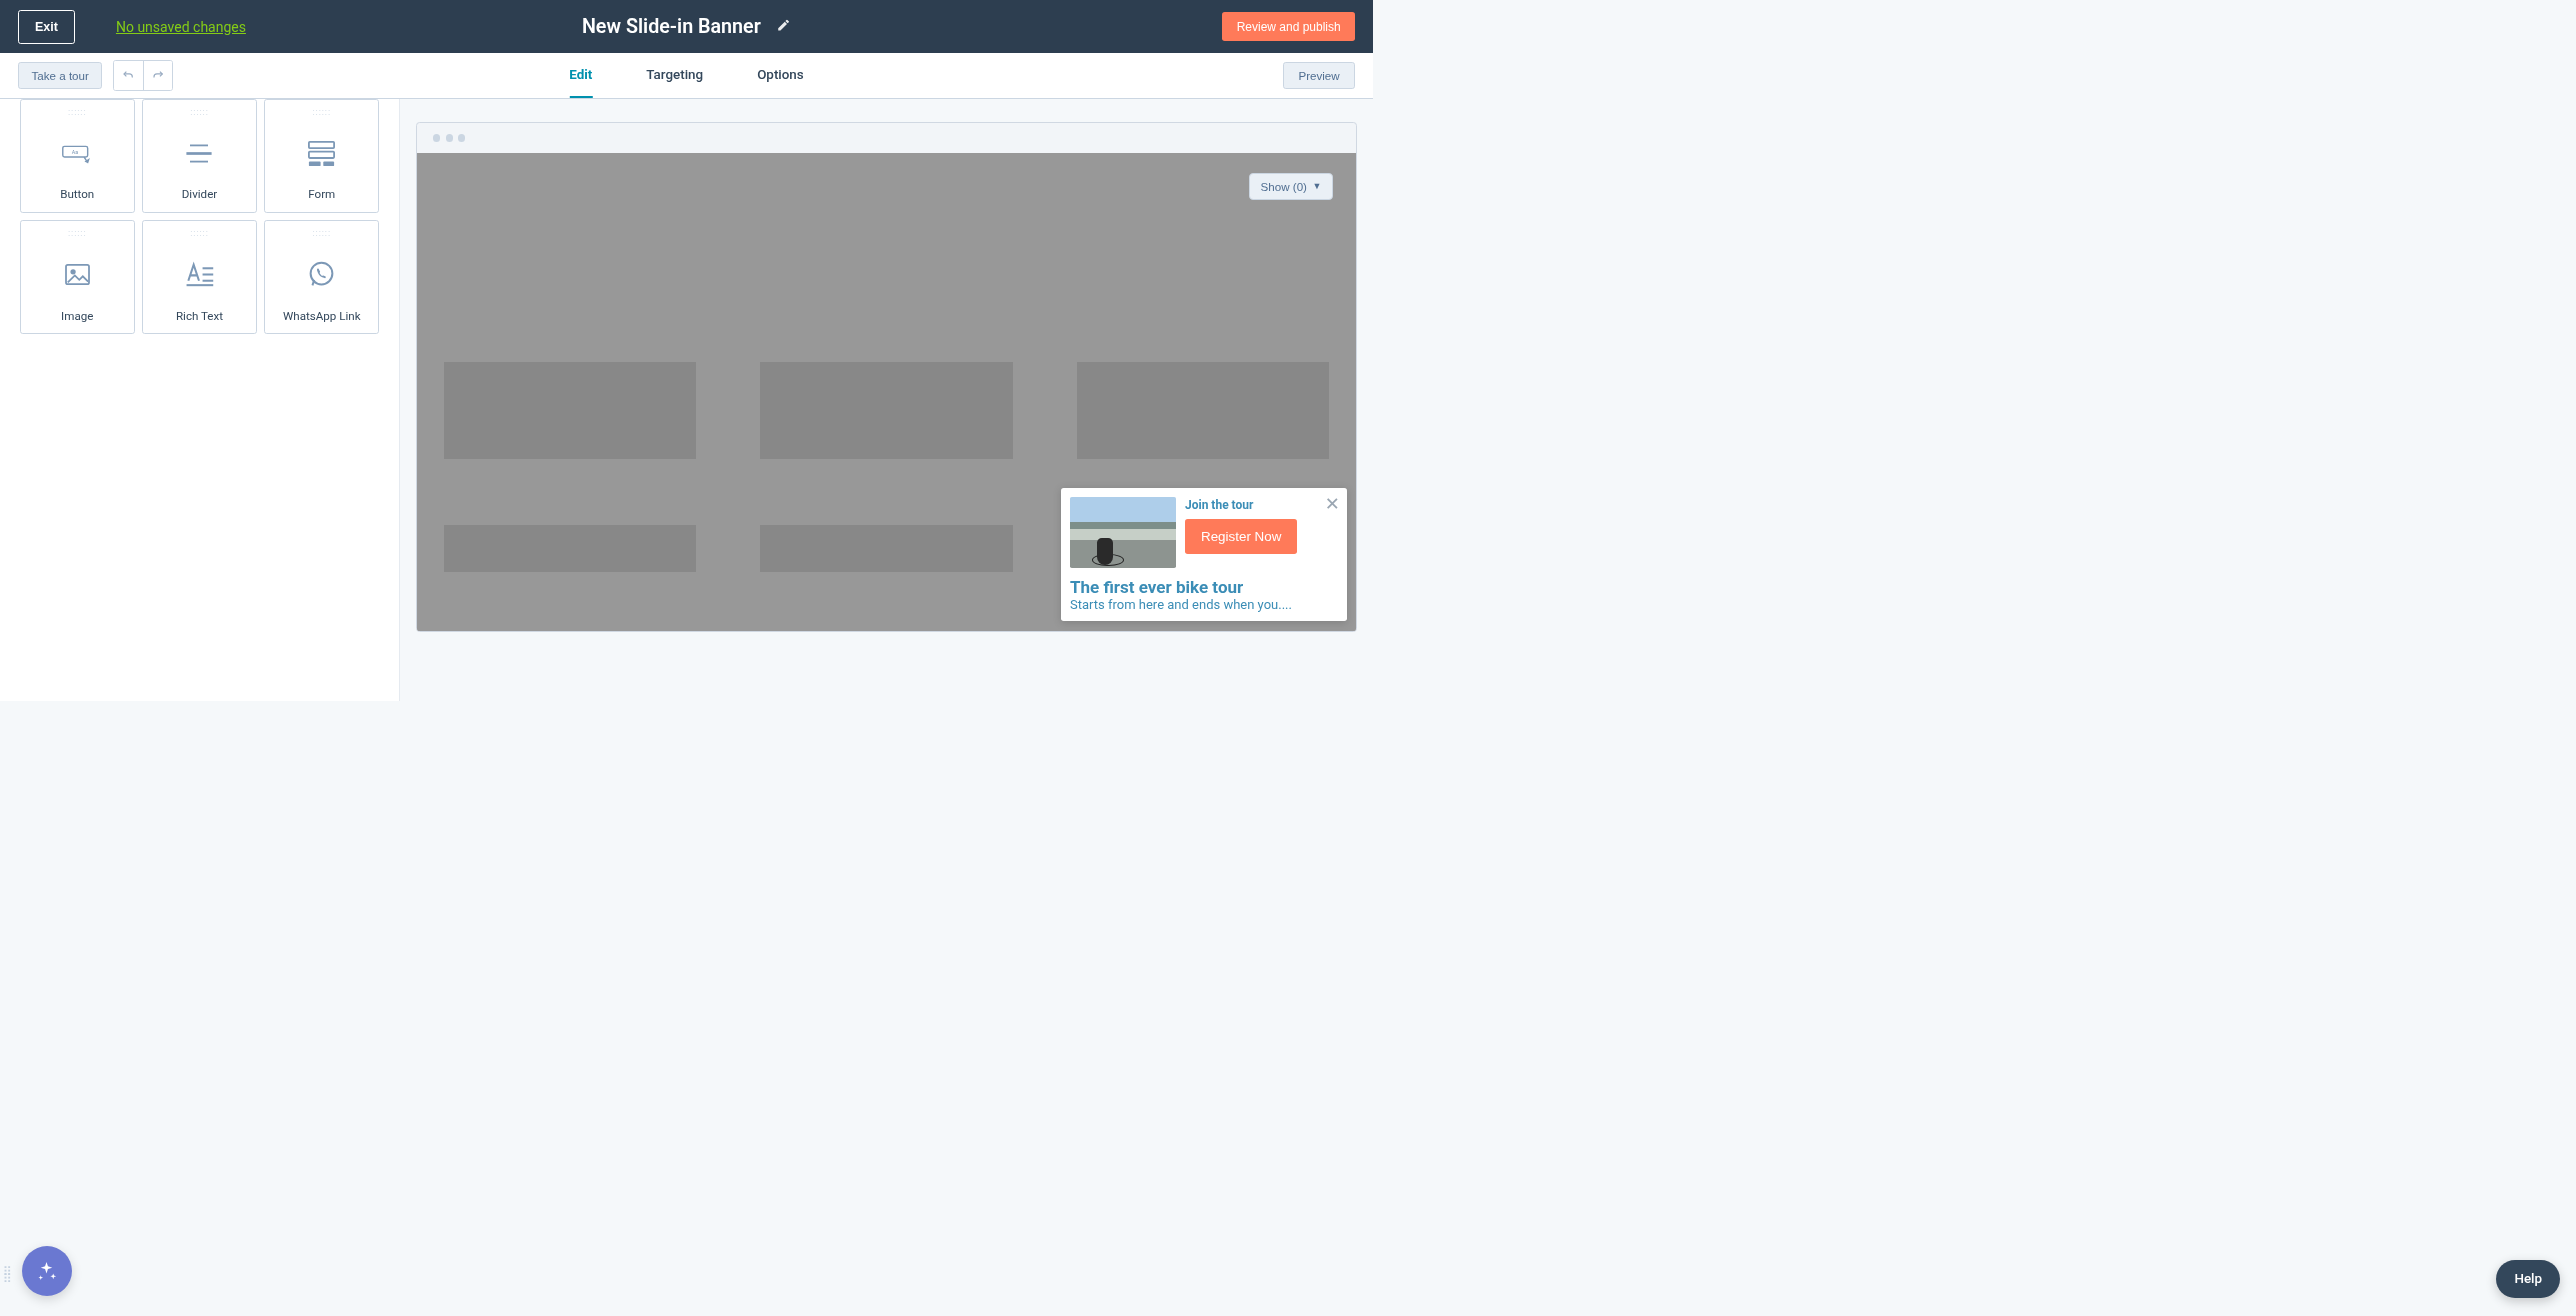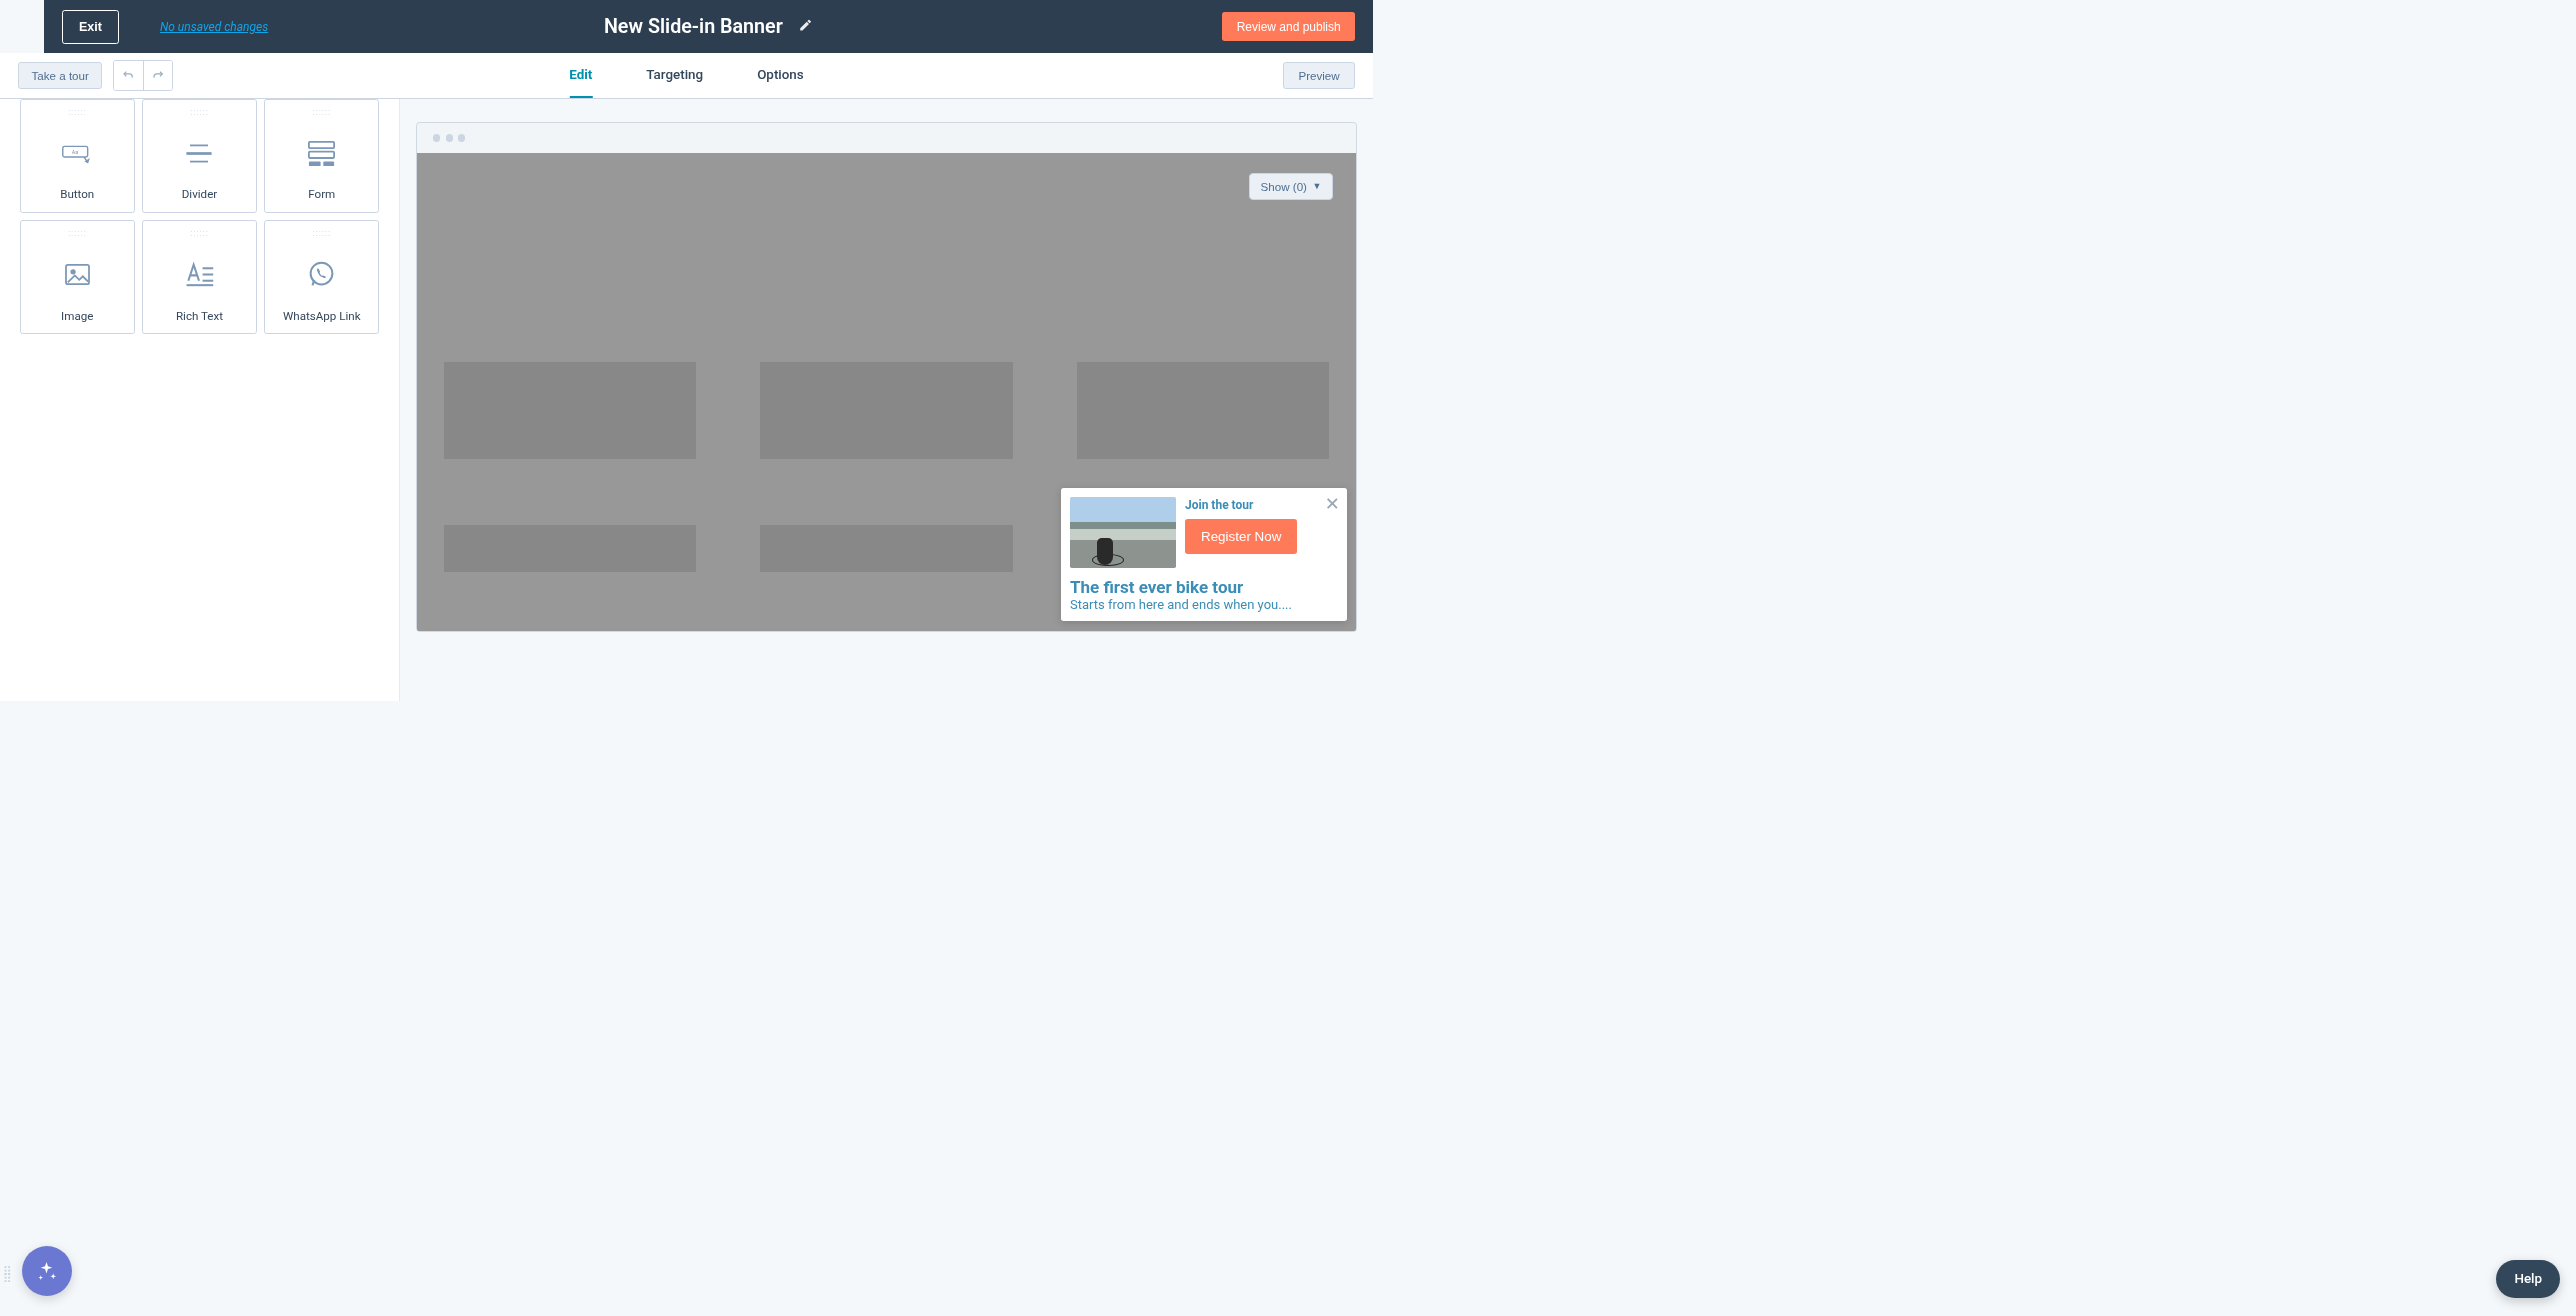--- a/index.html
+++ b/index.html
@@ -12,39 +12,37 @@
     position: relative;
   }
   
   .top-header {
     background: #2d3e50;
     height: 53px;
     display: flex;
     align-items: center;
     padding: 0 18px;
     position: relative;
-    margin-left: 44px;
   }
   .exit-btn {
     border: 0.9px solid #fff;
     color: #fff;
     background: transparent;
     font-weight: 600;
     font-size: 12.5px;
     padding: 9px 16px;
     border-radius: 2.7px;
     cursor: pointer;
   }
   .unsaved {
-    color: #0ea5e9;
+    color: #84cc16;
     text-decoration: underline;
-    font-size: 12px;
+    font-size: 14px;
     margin-left: 41px;
     cursor: pointer;
-    font-style: italic;
   }
   .title-wrap {
     position: absolute;
     left: 50%;
     transform: translateX(-50%);
     display: flex;
     align-items: center;
     gap: 16px;
     color: #fff;
   }

